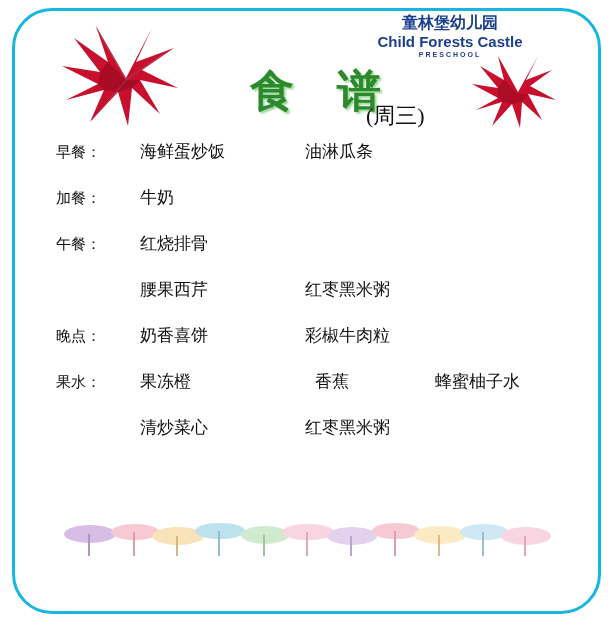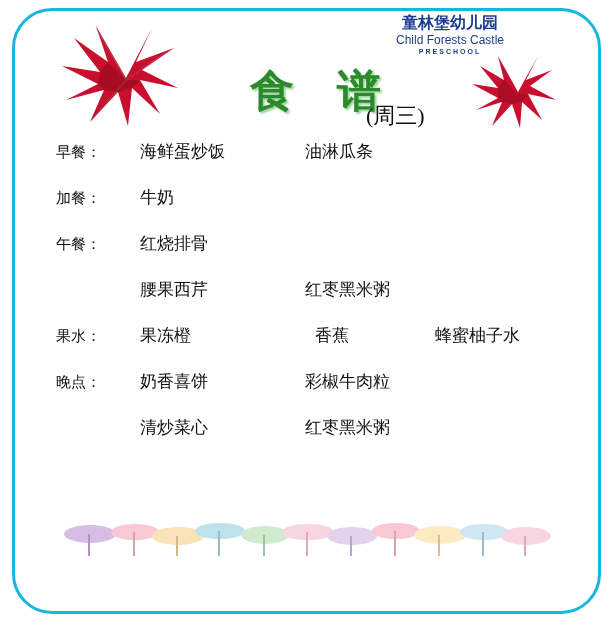--- a/index.html
+++ b/index.html
@@ -43,22 +43,22 @@
   #logo .logo-cn {
     font-family: "Liberation Sans", sans-serif;
     font-size: 16px;
     font-weight: bold;
     color: #1b3f8f;
     letter-spacing: 0px;
     white-space: nowrap;
   }
   #logo .logo-en {
     font-family: "Liberation Sans", sans-serif;
-    font-size: 12px;
-    font-weight: normal;
+    font-size: 15px;
+    font-weight: bold;
     color: #1b3f8f;
     margin-top: 2px;
     white-space: nowrap;
   }
   #logo .logo-sub {
     font-family: "Liberation Sans", sans-serif;
     font-size: 7px;
     font-weight: bold;
     color: #1b3f8f;
     letter-spacing: 2px;
@@ -212,31 +212,31 @@
     </div>
 
     <div class="menu-row">
       <div class="label-spacer"></div>
       <div class="item col-a">腰果西芹</div>
       <div class="item col-b">红枣黑米粥</div>
       <div class="item col-c"></div>
     </div>
 
     <div class="menu-row">
+      <div class="label">晚点：</div>
+      <div class="item col-a">奶香喜饼</div>
+      <div class="item col-b">彩椒牛肉粒</div>
+      <div class="item col-c"></div>
+    </div>
+
+    <div class="menu-row">
       <div class="label">果水：</div>
       <div class="item fruit-a">果冻橙</div>
       <div class="item fruit-b">香蕉</div>
       <div class="item col-c">蜂蜜柚子水</div>
-    </div>
-
-    <div class="menu-row">
-      <div class="label">晚点：</div>
-      <div class="item col-a">奶香喜饼</div>
-      <div class="item col-b">彩椒牛肉粒</div>
-      <div class="item col-c"></div>
     </div>
 
     <div class="menu-row">
       <div class="label-spacer"></div>
       <div class="item col-a">清炒菜心</div>
       <div class="item col-b">红枣黑米粥</div>
       <div class="item col-c"></div>
     </div>
 
   </div>

